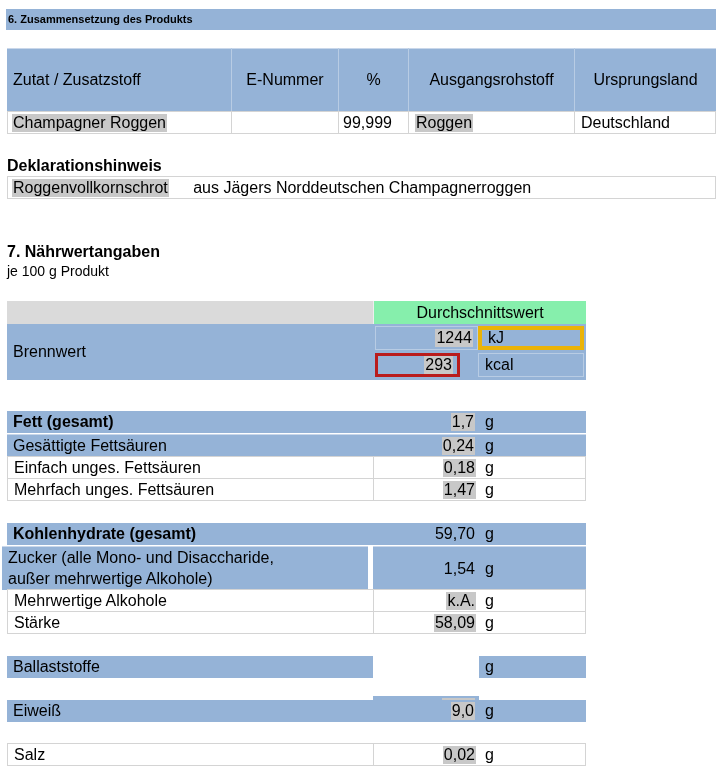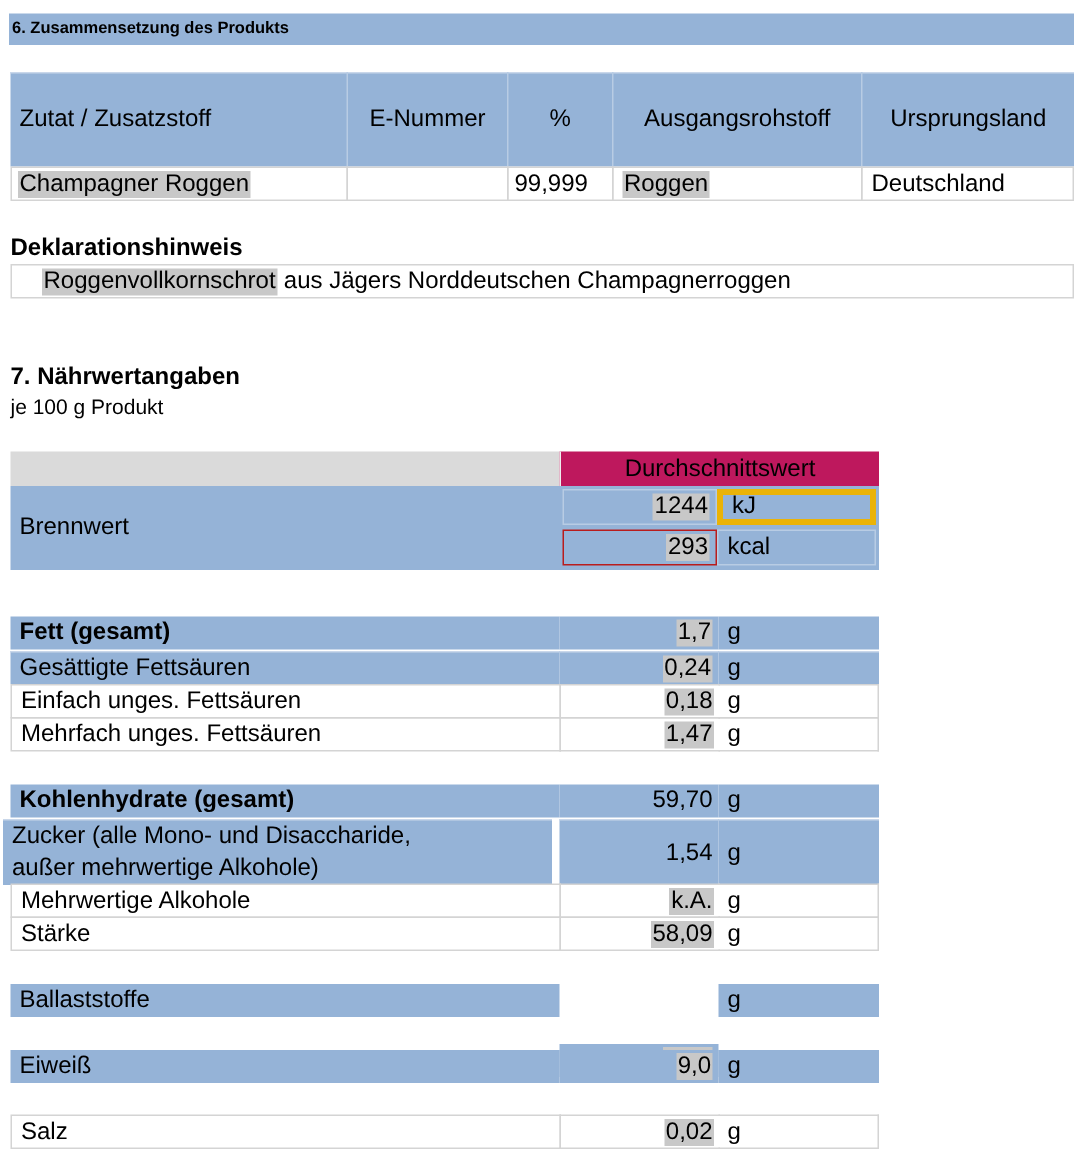--- a/index.html
+++ b/index.html
@@ -31,38 +31,38 @@
     <span class="hl">Champagner Roggen</span>
   </div>
 <div class="cell bord" style="left:231px;top:111px;width:108px;height:23px;"></div>
 <div class="cell bord" style="left:338px;top:111px;width:71px;height:23px;padding-left:4px;">99,999</div>
 <div class="cell bord" style="left:408px;top:111px;width:167px;height:23px;padding-left:6px;">
     <span class="hl">Roggen</span>
   </div>
 <div class="cell bord" style="left:574px;top:111px;width:142px;height:23px;padding-left:6px;">Deutschland</div>
 
 <div class="abs bold" style="left:7px;top:156px;font-size:16px;line-height:20px;">Deklarationshinweis</div>
-<div class="cell bord" style="left:7px;top:176px;width:709px;height:23px;padding-left:20px;">
+<div class="cell bord" style="left:7px;top:176px;width:709px;height:23px;padding-left:4px;gap:20px;">
   <span class="hl">Roggenvollkornschrot</span>
     <span style="white-space:pre;"> aus Jägers Norddeutschen Champagnerroggen</span>
 </div>
 
 <div class="abs bold" style="left:7px;top:242px;font-size:16px;line-height:20px;">7. Nährwertangaben</div>
 <div class="abs" style="left:7px;top:262px;font-size:14px;line-height:18px;">je 100 g Produkt</div>
 
 <div class="abs" style="left:7px;top:301px;width:366px;height:23px;background:#dadada;"></div>
-<div class="cell center" style="left:373px;top:301px;width:213px;height:23px;background:#be185d;border-left:1px solid #eee;">Durchschnittswert</div>
+<div class="cell center" style="left:373px;top:301px;width:213px;height:23px;background:#86efac;border-left:1px solid #eee;">Durchschnittswert</div>
 
 <div class="abs blue" style="left:7px;top:324px;width:579px;height:56px;"></div>
 <div class="cell" style="left:7px;top:324px;width:366px;height:56px;padding-left:6px;">Brennwert</div>
 <div class="cell right" style="left:375px;top:326px;width:103px;height:24px;border:1px solid #b8cce4;padding-right:4px;">
     <span class="hl">1244</span>
   </div>
 <div class="cell" style="left:478px;top:326px;width:106px;height:24px;border:4px solid #eab308;padding-left:6px;">kJ</div>
-<div class="cell right" style="left:375px;top:353px;width:103px;height:24px;border:1px solid #b91c1c;padding-right:4px;">
+<div class="cell right" style="left:375px;top:353px;width:85px;height:24px;border:3px solid #b91c1c;padding-right:4px;">
     <span class="hl">293</span>
   </div>
 <div class="cell" style="left:478px;top:353px;width:106px;height:24px;border:1px solid #b8cce4;padding-left:6px;">kcal</div>
 
 <div class="cell blue bold" style="left:7px;top:411px;width:366px;height:22px;padding-left:6px;">Fett (gesamt)</div>
 <div class="cell blue right" style="left:373px;top:411px;width:106px;height:22px;padding-right:4px;">
     <span class="hl">1,7</span>
   </div>
 <div class="cell blue" style="left:479px;top:411px;width:107px;height:22px;padding-left:6px;">g</div>
 

